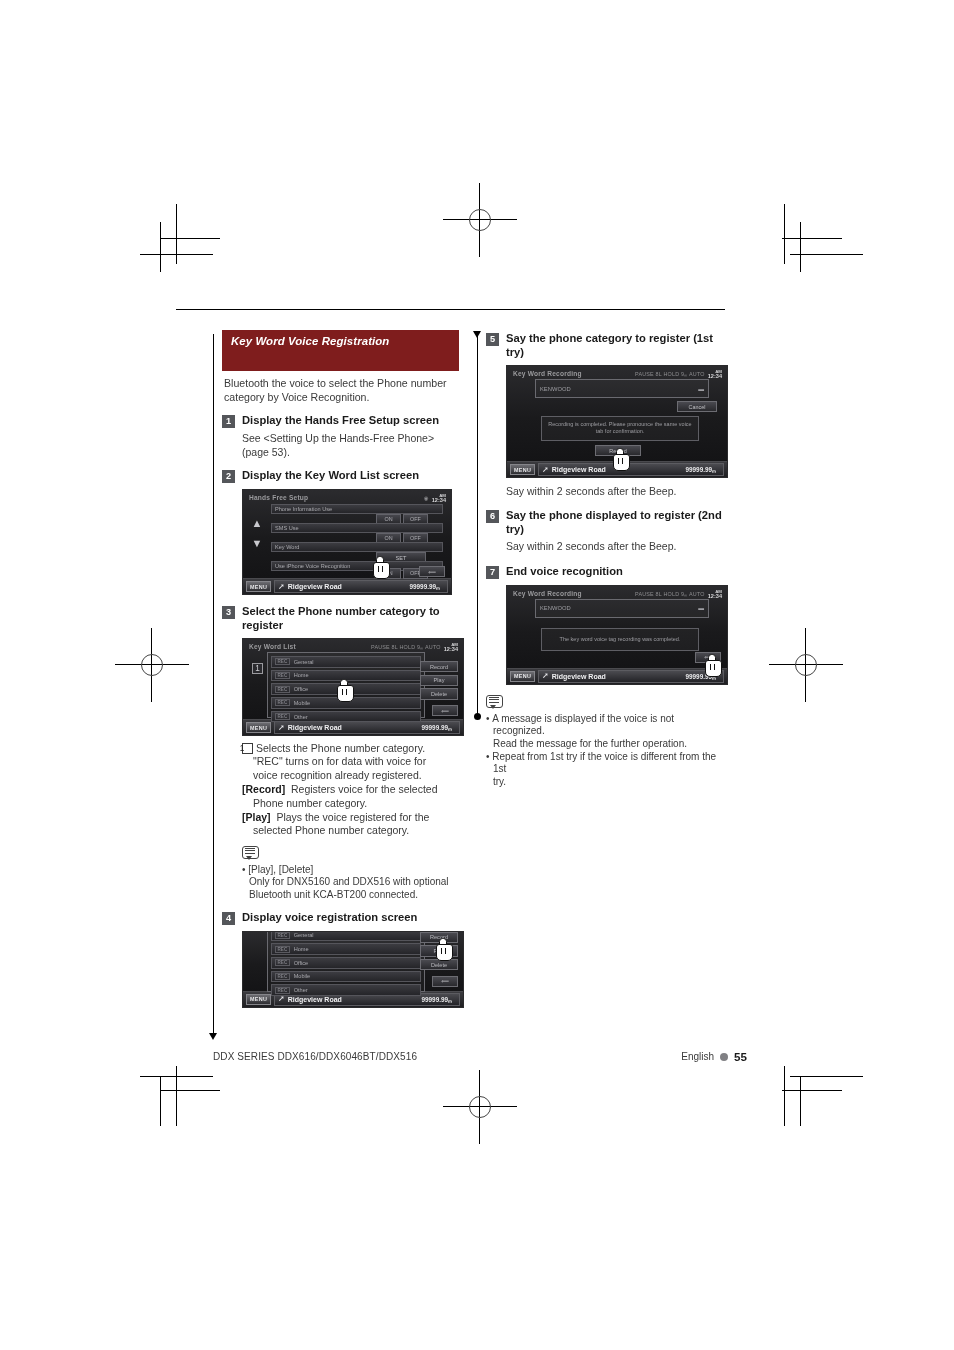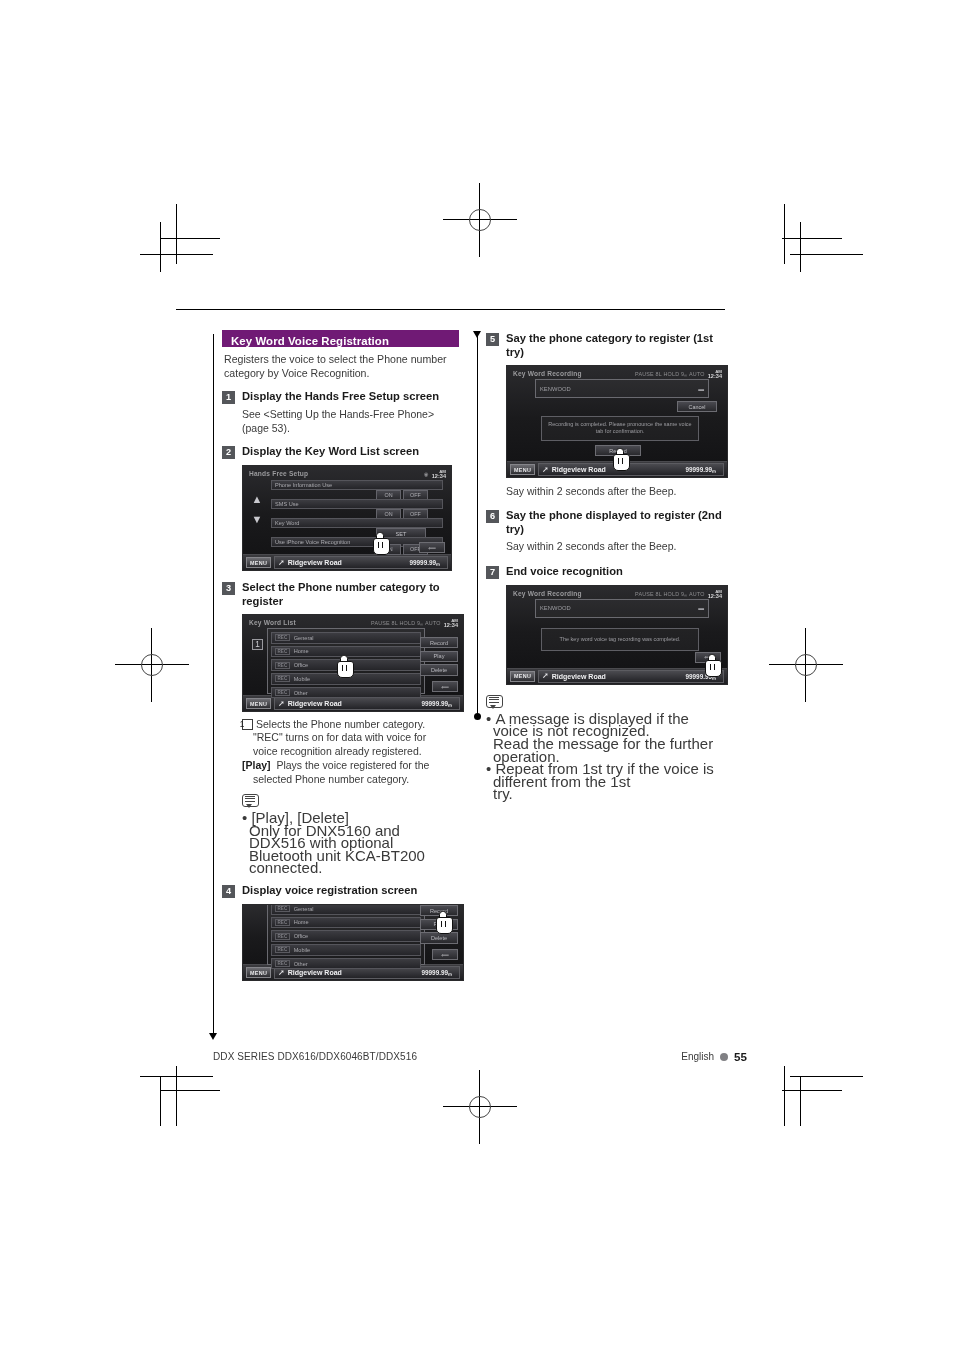--- a/index.html
+++ b/index.html
@@ -25,22 +25,22 @@
   .flowarrow{position:absolute;width:0;height:0;border-left:4.5px solid transparent;border-right:4.5px solid transparent;}
   .flowdot{position:absolute;width:7px;height:7px;border-radius:50%;background:#000;}
 
   
   .col{position:absolute;width:237px;}
   .colL{left:222px;top:330px;}
   .colR{left:486px;top:332px;}
 
   
   .secbar{
-    background:#701a75;color:#fff;font-weight:bold;font-size:11.4px;
-    padding:5px 9px 0 9px;letter-spacing:.1px;width:219px;
+    background:#7f1d1d;color:#fff;font-weight:bold;font-size:11.4px;
+    padding:5px 9px 24px 9px;letter-spacing:.1px;width:219px;font-style:italic;
   }
   .intro{font-size:10.6px;line-height:13.6px;color:#3a3a3a;margin:6px 0 2px 2px;width:230px;}
 
   
   .step{display:flex;align-items:flex-start;margin-top:10px;}
   .stepnum{
     background:#54565a;color:#fff;font-weight:bold;font-size:9.2px;
     width:13px;height:13px;line-height:13px;text-align:center;
     flex:0 0 13px;margin-top:1px;
     box-shadow:inset 0 0 0 1px #54565a;
@@ -62,21 +62,21 @@
   .note{margin:8px 0 0 20px;}
   .noteR{margin:10px 0 0 0;}
   .noteicon{width:19px;height:15px;position:relative;margin-bottom:3px;}
   .noteicon .bub{
     position:absolute;left:0;top:0;width:15px;height:11px;border:1.3px solid #444;border-radius:3px;
   }
   .noteicon .lines{position:absolute;left:2.6px;top:2.2px;width:10px;height:7px;
     background:repeating-linear-gradient(to bottom,#444 0 1px,transparent 1px 2.3px);}
   .noteicon .tail{position:absolute;left:4px;top:10.4px;width:0;height:0;
     border-left:3px solid transparent;border-right:3px solid transparent;border-top:4.5px solid #444;}
-  .notelist{font-size:15px;line-height:12.6px;color:#3a3a3a;}
+  .notelist{font-size:10px;line-height:12.6px;color:#3a3a3a;}
   .noteitem{text-indent:-7px;padding-left:7px;margin-bottom:0px;}
   .noteitem .sub{display:block;text-indent:0;}
 
   
   .shot{
     position:relative;background:#1c1c1e;margin:6px 0 0 20px;width:210px;
     border:1px solid #2a2a2c;
     font-family:"Liberation Sans", sans-serif;
     box-sizing:border-box;overflow:hidden;
   }
@@ -218,21 +218,21 @@
   <div class="flowline" style="left:212.6px;top:334px;height:700px;"></div>
   <div class="flowarrow" style="left:208.8px;top:1033px;border-top:7px solid #000;"></div>
 
   <div class="flowarrow" style="left:472.8px;top:331px;border-top:7px solid #000;"></div>
   <div class="flowline" style="left:476.6px;top:336px;height:380px;"></div>
   <div class="flowdot" style="left:473.6px;top:713px;"></div>
 
   <div class="col colL">
 
     <div class="secbar">Key Word Voice Registration</div>
-    <div class="intro">Registers the voice to select the Phone number category by Voice Recognition.</div>
+    <div class="intro">Bluetooth the voice to select the Phone number category by Voice Recognition.</div>
 
     <div class="step">
       <div class="stepnum">1</div>
       <div class="steptitle">Display the Hands Free Setup screen</div>
     </div>
     <div class="stepbody">See &lt;Setting Up the Hands-Free Phone&gt; (page 53).</div>
 
     <div class="step">
       <div class="stepnum">2</div>
       <div class="steptitle">Display the Key Word List screen</div>
@@ -370,20 +370,23 @@
           <span class="dist">99999.99ₘ</span>
         </div>
       </div>
     </div>
 
     <div class="deflist">
       <div class="defrow">
         <span class="inum">1</span><span>Selects the Phone number category. "REC" turns on for data with voice for voice recognition already registered.</span>
       </div>
       <div class="defrow">
+        <b>[Record]</b>&nbsp; <span>Registers voice for the selected Phone number category.</span>
+      </div>
+      <div class="defrow">
         <b>[Play]</b>&nbsp; <span>Plays the voice registered for the selected Phone number category.</span>
       </div>
     </div>
 
     <div class="note">
       <div class="noteicon">
         <div class="bub"></div>
           <div class="lines"></div>
           <div class="tail"></div>
       </div>

